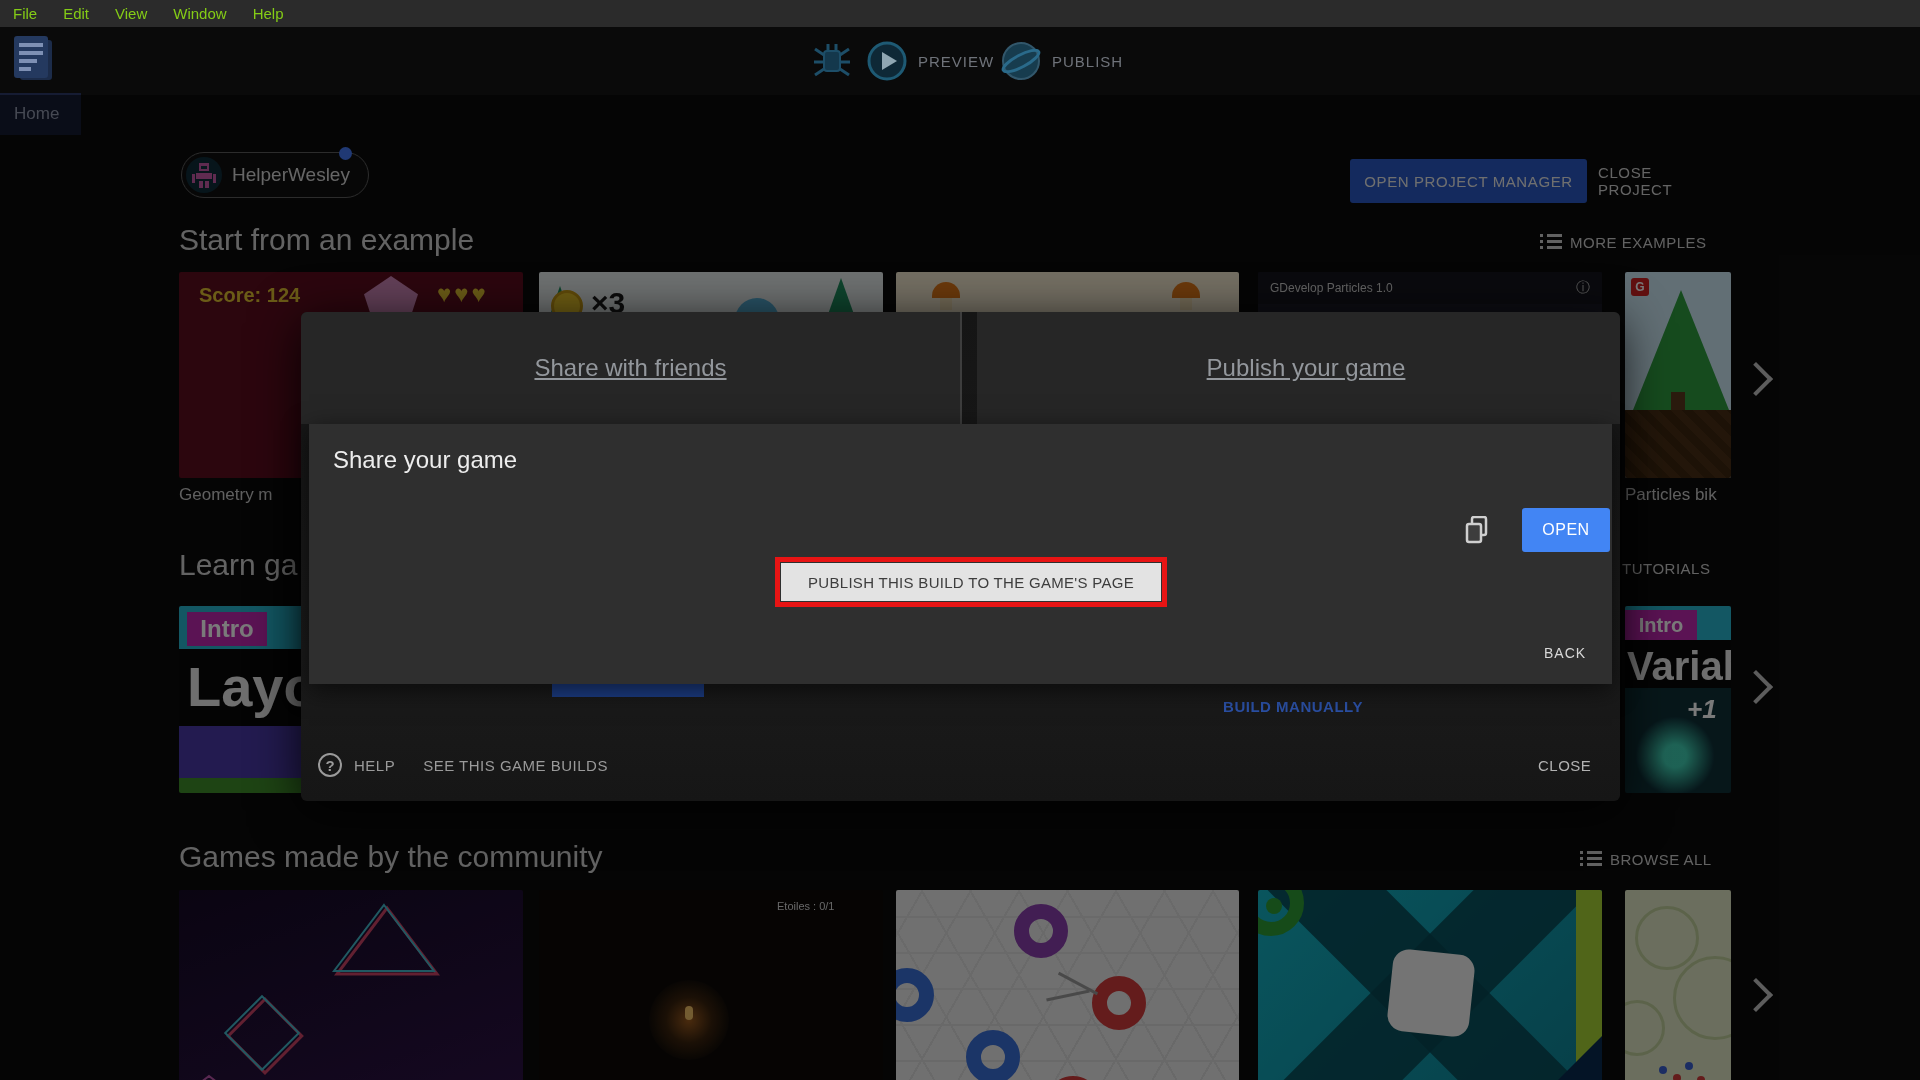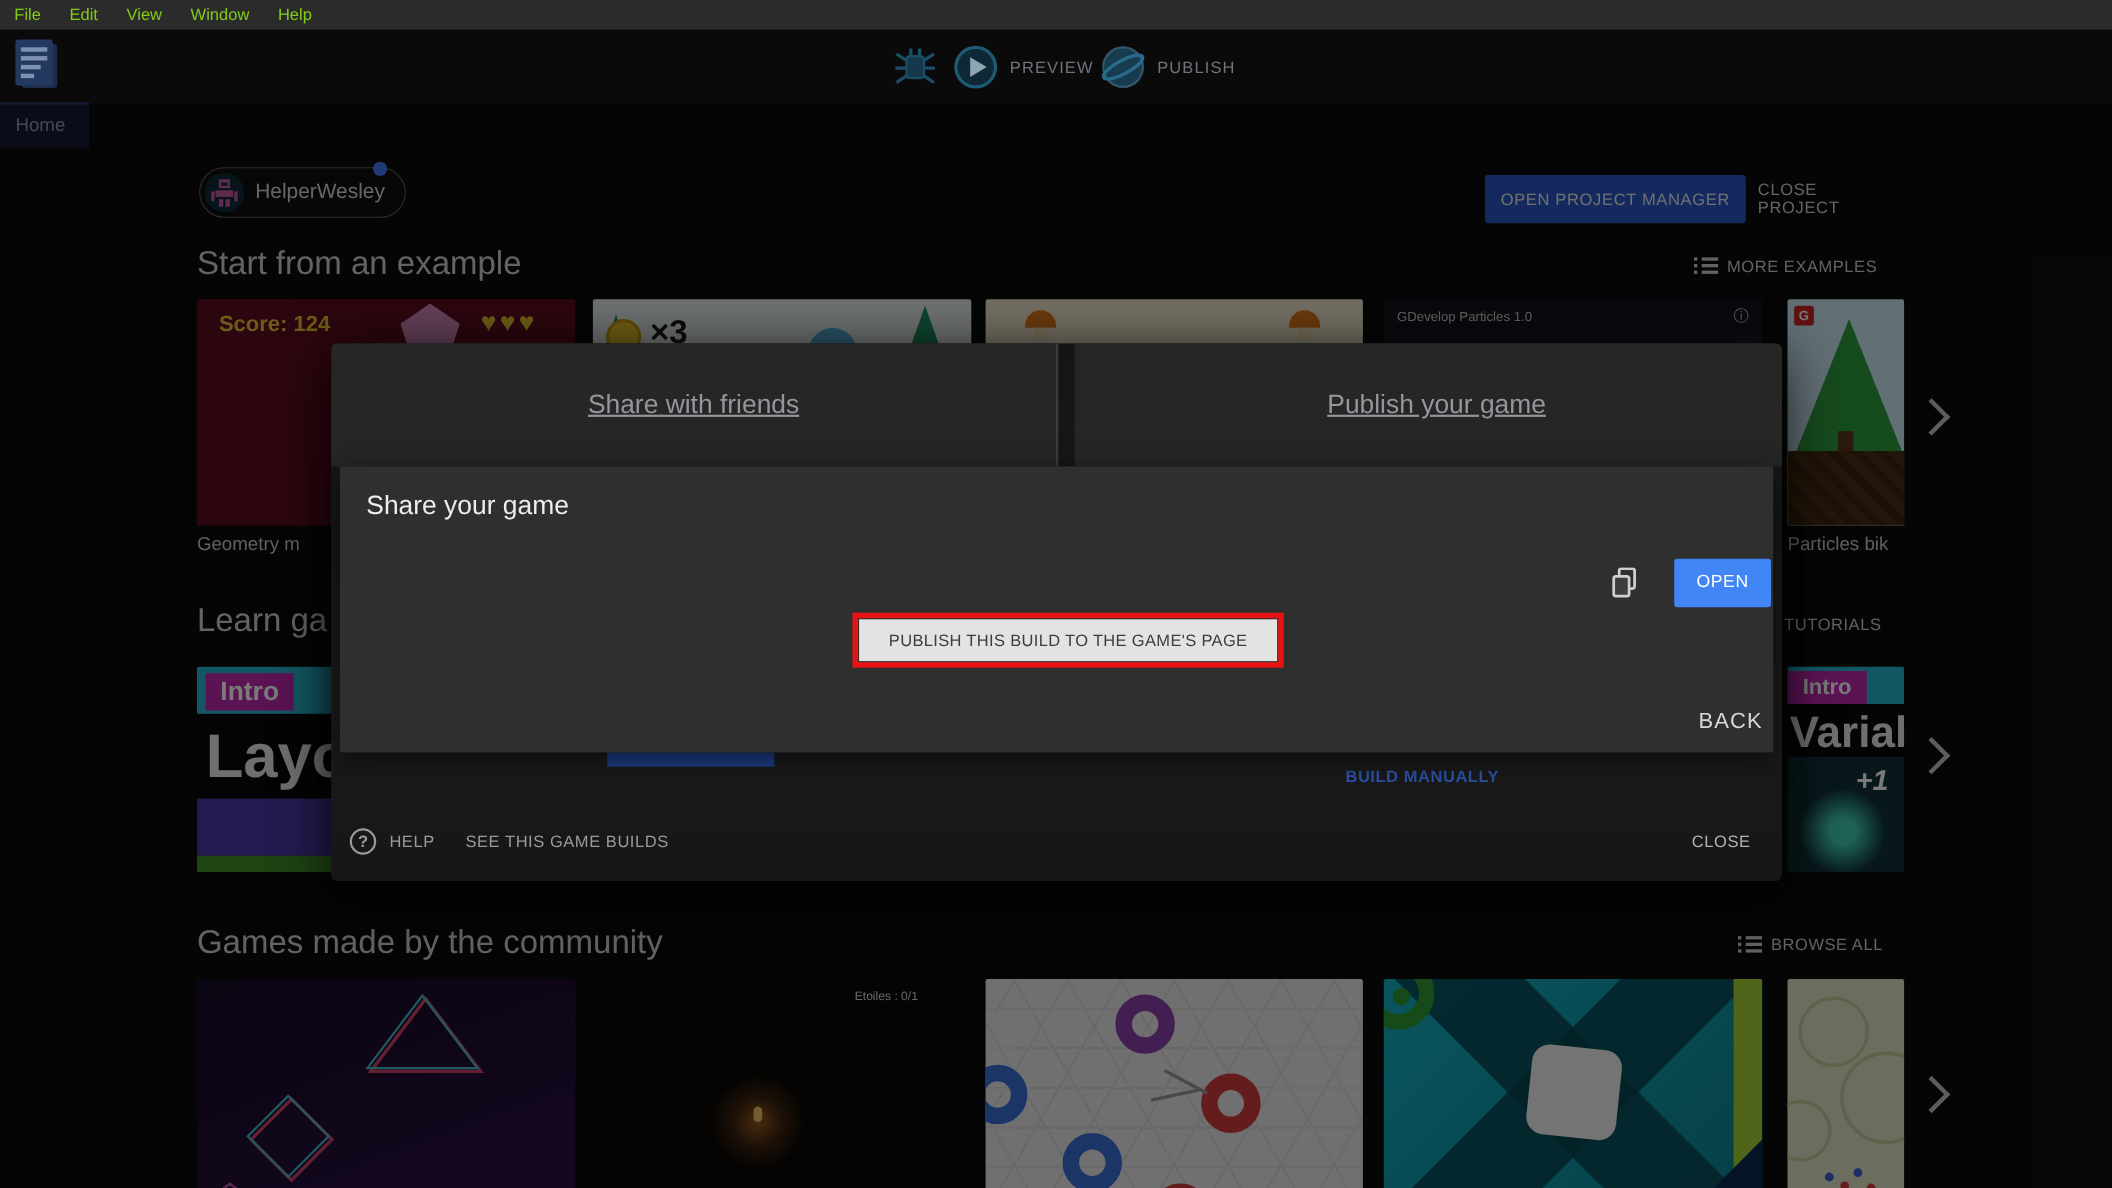--- a/index.html
+++ b/index.html
@@ -56,21 +56,21 @@
   .sharecard{left:309px;top:424px;width:1303px;height:260px;background:#2f2f2f;z-index:20;
              box-shadow:0 6px 24px rgba(0,0,0,0.6);}
   .cardtitle{color:#ededed;font-size:24px;}
   .urlfield{background:#3d3d3d;border:none;border-bottom:2px solid #d8d8d8;color:#e6e6e6;
             font-size:18px;padding:0 44px 0 16px;outline:none;font-family:"Liberation Sans",sans-serif;}
   .openbtn{background:#4285f4;color:#fff;font-size:16px;letter-spacing:0.5px;border:none;border-radius:3px;
            display:flex;align-items:center;justify-content:center;font-family:"Liberation Sans",sans-serif;}
   .pubbtn{background:#e3e3e3;color:#3d3d3d;font-size:15px;letter-spacing:0.3px;border:none;
           display:flex;align-items:center;justify-content:center;font-family:"Liberation Sans",sans-serif;}
   .redbox{border:5px solid #e81414;}
-  .backbtn{color:#d8d8d8;font-size:20px;letter-spacing:1px;}
+  .backbtn{color:#d8d8d8;font-size:14px;letter-spacing:1px;}
 
   
   .tri{width:0;height:0;}
   .ring{border-radius:50%;position:absolute;}
   .badge-intro{background:#bf28b0;color:#fff;font-weight:bold;display:flex;align-items:center;justify-content:center;}
 </style>
 </head>
 <body>
 
 <div class="screen">

